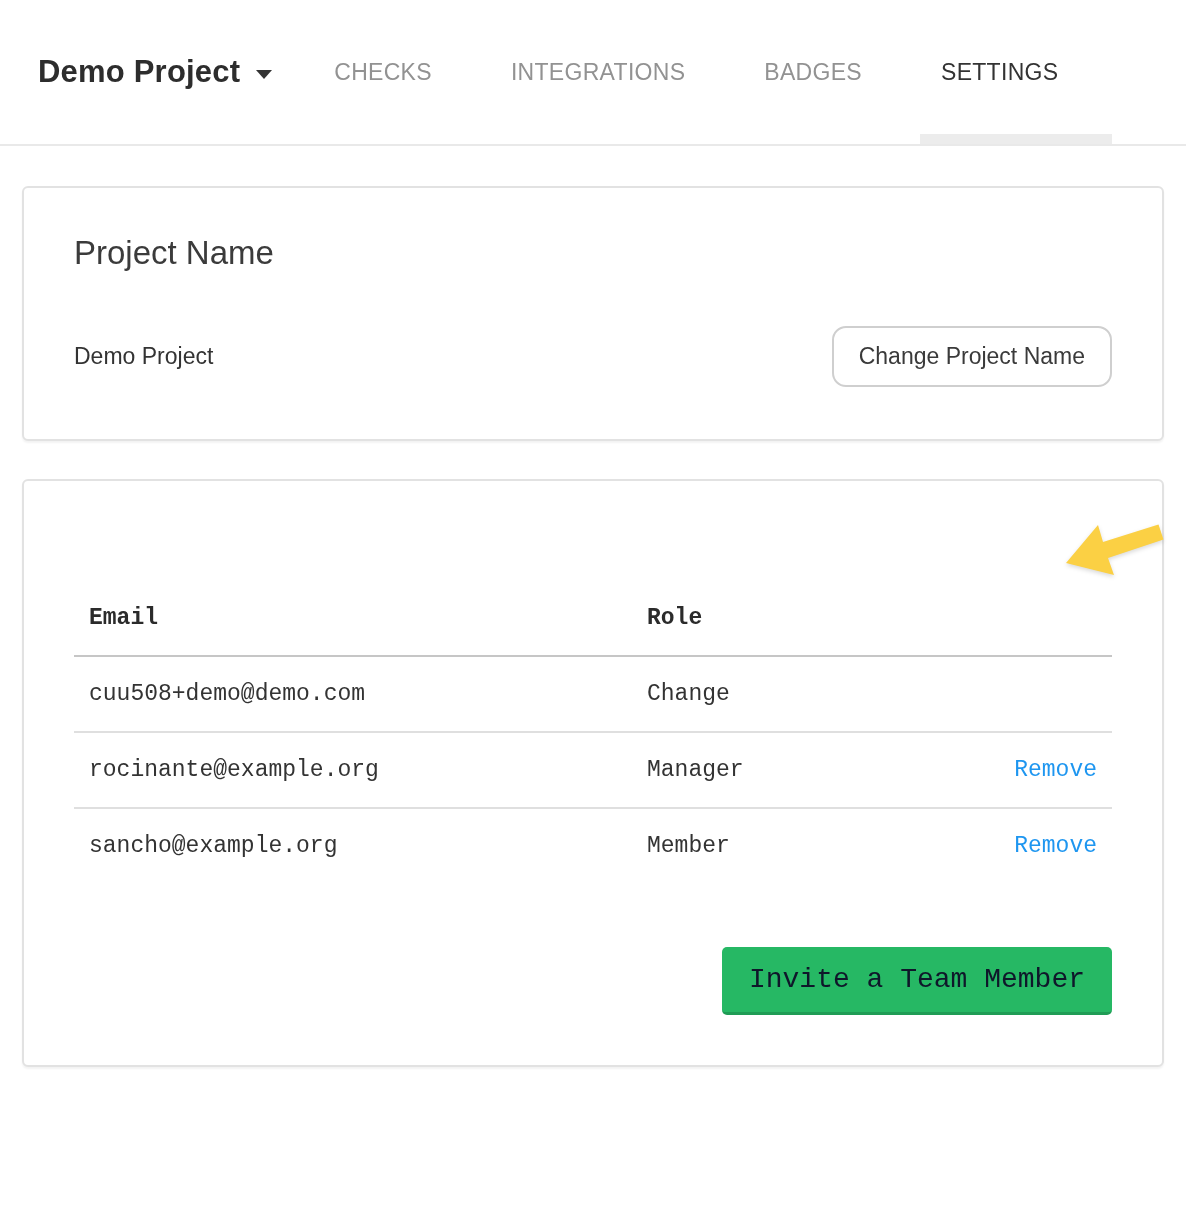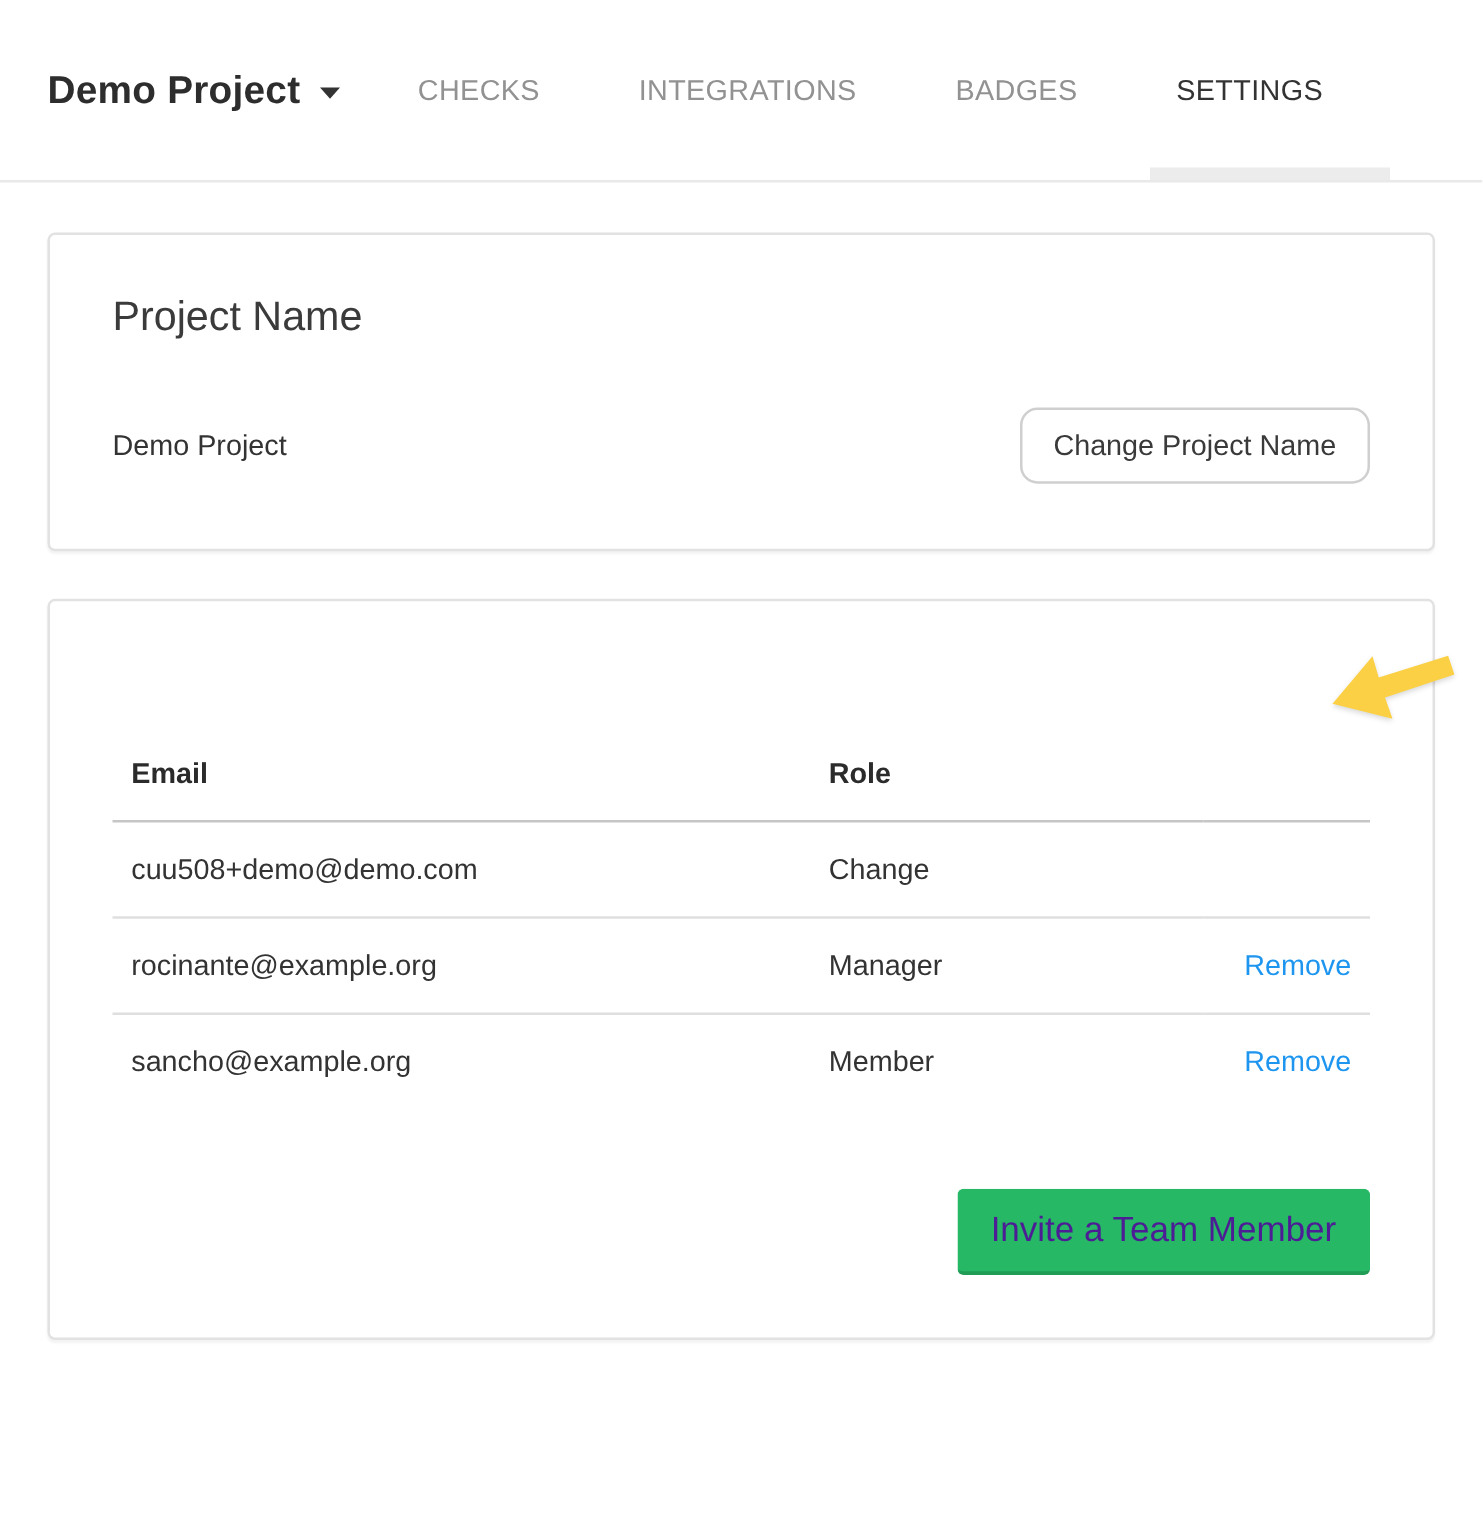--- a/index.html
+++ b/index.html
@@ -57,21 +57,21 @@
   .tab-indicator {
     position: absolute;
     left: 920px;
     bottom: 0;
     width: 192px;
     height: 10px;
     background: #ececec;
   }
 
   
-  main { padding: 0 38px; }
+  main { padding: 0 22px; }
   .card {
     background: #ffffff;
     border: 2px solid #e2e2e2;
     border-radius: 6px;
     box-shadow: 0 2px 2px rgba(0,0,0,0.05);
   }
   .card-project { margin-top: 40px; padding: 46px 50px 52px; }
   .card-team    { margin-top: 38px; padding: 48px 50px 50px; }
   h2.section-title {
     margin: 0;
@@ -97,20 +97,21 @@
     border-radius: 14px;
     padding: 15px 25px;
     cursor: pointer;
   }
 
   
   table.team-table {
     width: 100%;
     border-collapse: collapse;
     margin-top: 56px;
+    font-family: Liberation Mono, monospace;
   }
   table.team-table th {
     text-align: left;
     font-size: 23px;
     font-weight: 700;
     color: #2b2b2b;
     padding: 20px 15px 24px 15px;
     border-bottom: 2px solid #c6c6c6;
   }
   table.team-table td {
@@ -128,23 +129,23 @@
     text-decoration: none;
     cursor: pointer;
   }
 
   .invite-row {
     display: flex;
     justify-content: flex-end;
     margin-top: 64px;
   }
   .btn-success {
-    font-family: Liberation Sans, sans-serif;
+    font-family: Liberation Mono, monospace;
     font-size: 28px;
-    color: #4c1d95;
+    color: #0f172a;
     background: var(--success-green, #26b864);
     border: none;
     border-bottom: 3px solid rgba(0,0,0,0.15);
     border-radius: 5px;
     padding: 17px 27px;
     cursor: pointer;
   }
 
   
   .annotation-arrow {

